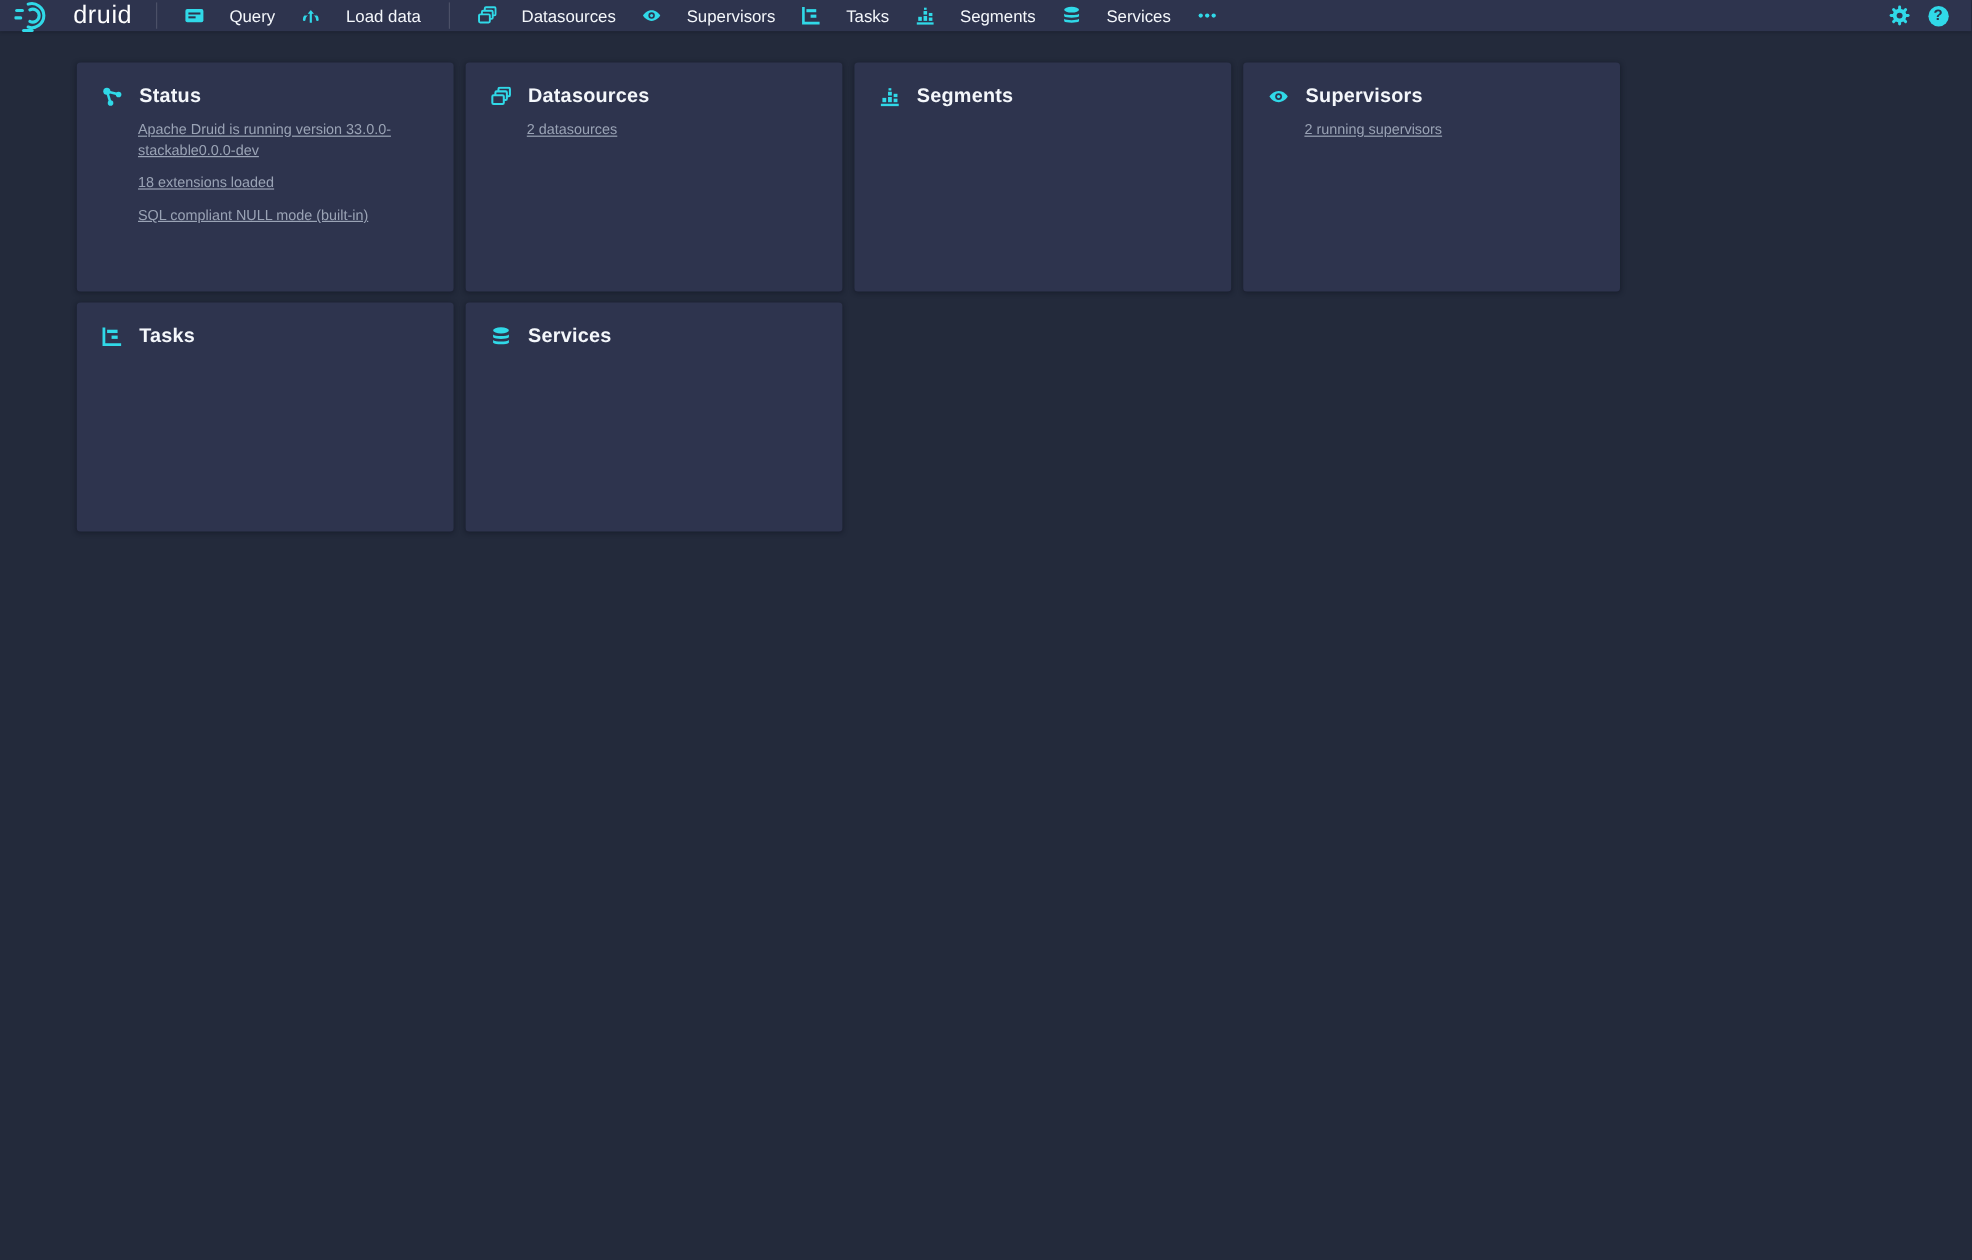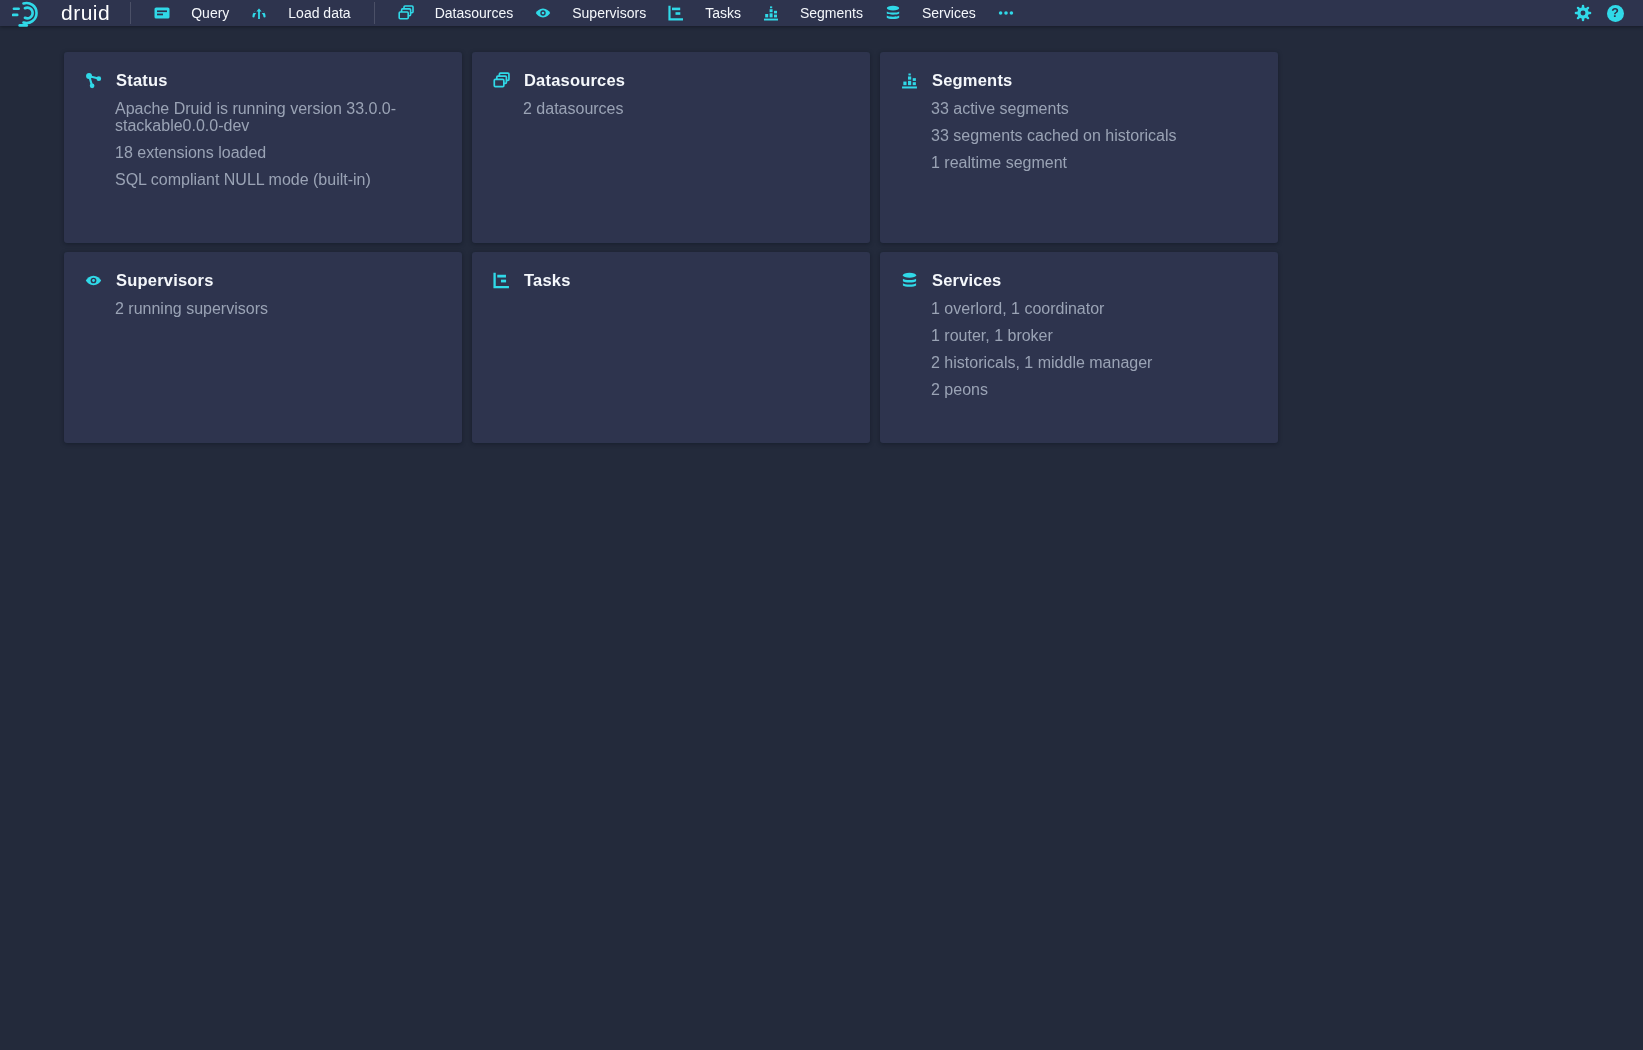--- a/index.html
+++ b/index.html
@@ -63,38 +63,38 @@
   }
   
   .home{
     padding:26px 40px 0 64px;
     display:flex;flex-wrap:wrap;
     gap:9px 10px;
     align-content:flex-start;
     width:1530px;
   }
   .card{
-    width:398px;height:191px;
+    width:314px;height:191px;
     background:var(--panel);
     border-radius:3px;
     box-shadow:0 1px 4px rgba(12,16,26,.45);
     padding:19px 18px 12px 21px;
     cursor:pointer;
   }
   .card-header{
     display:flex;align-items:center;gap:14px;
   }
   .card-title{
     color:var(--bright);
     font-size:16.5px;font-weight:700;letter-spacing:.2px;
   }
   .card-body{margin:3px 0 0 30px;}
   .card-body p{
-    font-size:16px;line-height:17px;
-    margin-top:10px;color:var(--muted);
+    font-size:12px;line-height:17px;
+    margin-top:10px;color:var(--muted);text-decoration:underline;
   }
 </style>
 </head>
 <body>
 
 <header class="topbar">
 
   <div class="logo">
     <span class="icon">
       <svg width="42" height="30" viewBox="0 0 44 30" fill="none" stroke="var(--accent)" stroke-width="2.7" stroke-linecap="round">
@@ -279,25 +279,20 @@
           <rect x="2.2" y="9" width="3" height="3.4"></rect>
           <rect x="6.6" y="8.3" width="3" height="4.1"></rect>
           <rect x="6.6" y="4.2" width="3" height="3"></rect>
           <rect x="7" y="1.4" width="2.2" height="1.8"></rect>
           <rect x="11" y="9.6" width="3" height="2.8"></rect>
           <rect x="11" y="5.8" width="3" height="2.6"></rect>
         </svg>
       </span>
       <h2 class="card-title">Segments</h2>
     </div>
-    <div class="card-body">
-      <p>33 active segments</p>
-      <p>33 segments cached on historicals</p>
-      <p>1 realtime segment</p>
-    </div>
   </div>
 
   <div class="card">
     <div class="card-header">
       <span class="icon">
         <svg width="17" height="17" viewBox="0 0 16 16">
           <path d="M8 3.6 C11.4 3.6 13.9 5.9 15.2 8 C13.9 10.1 11.4 12.4 8 12.4 C4.6 12.4 2.1 10.1 0.8 8 C2.1 5.9 4.6 3.6 8 3.6 Z" fill="var(--accent)"></path>
           <circle cx="8" cy="8" r="2.7" fill="var(--panel)"></circle>
           <circle cx="8" cy="8" r="1.3" fill="var(--accent)"></circle>
         </svg>
@@ -326,22 +321,16 @@
     <div class="card-header">
       <span class="icon">
         <svg width="17" height="17" viewBox="0 0 16 16" fill="var(--accent)">
           <ellipse cx="8" cy="3.1" rx="6.2" ry="2.4"></ellipse>
           <path d="M1.8 6.4 c1.4 1.6 11 1.6 12.4 0 l0 2.2 c-1.4 1.6 -11 1.6 -12.4 0 z"></path>
           <path d="M1.8 10.6 c1.4 1.6 11 1.6 12.4 0 l0 2.2 c-1.4 1.6 -11 1.6 -12.4 0 z"></path>
         </svg>
       </span>
       <h2 class="card-title">Services</h2>
     </div>
-    <div class="card-body">
-      <p>1 overlord, 1 coordinator</p>
-      <p>1 router, 1 broker</p>
-      <p>2 historicals, 1 middle manager</p>
-      <p>2 peons</p>
-    </div>
   </div>
 
 
 </main>
 
 </body></html>

